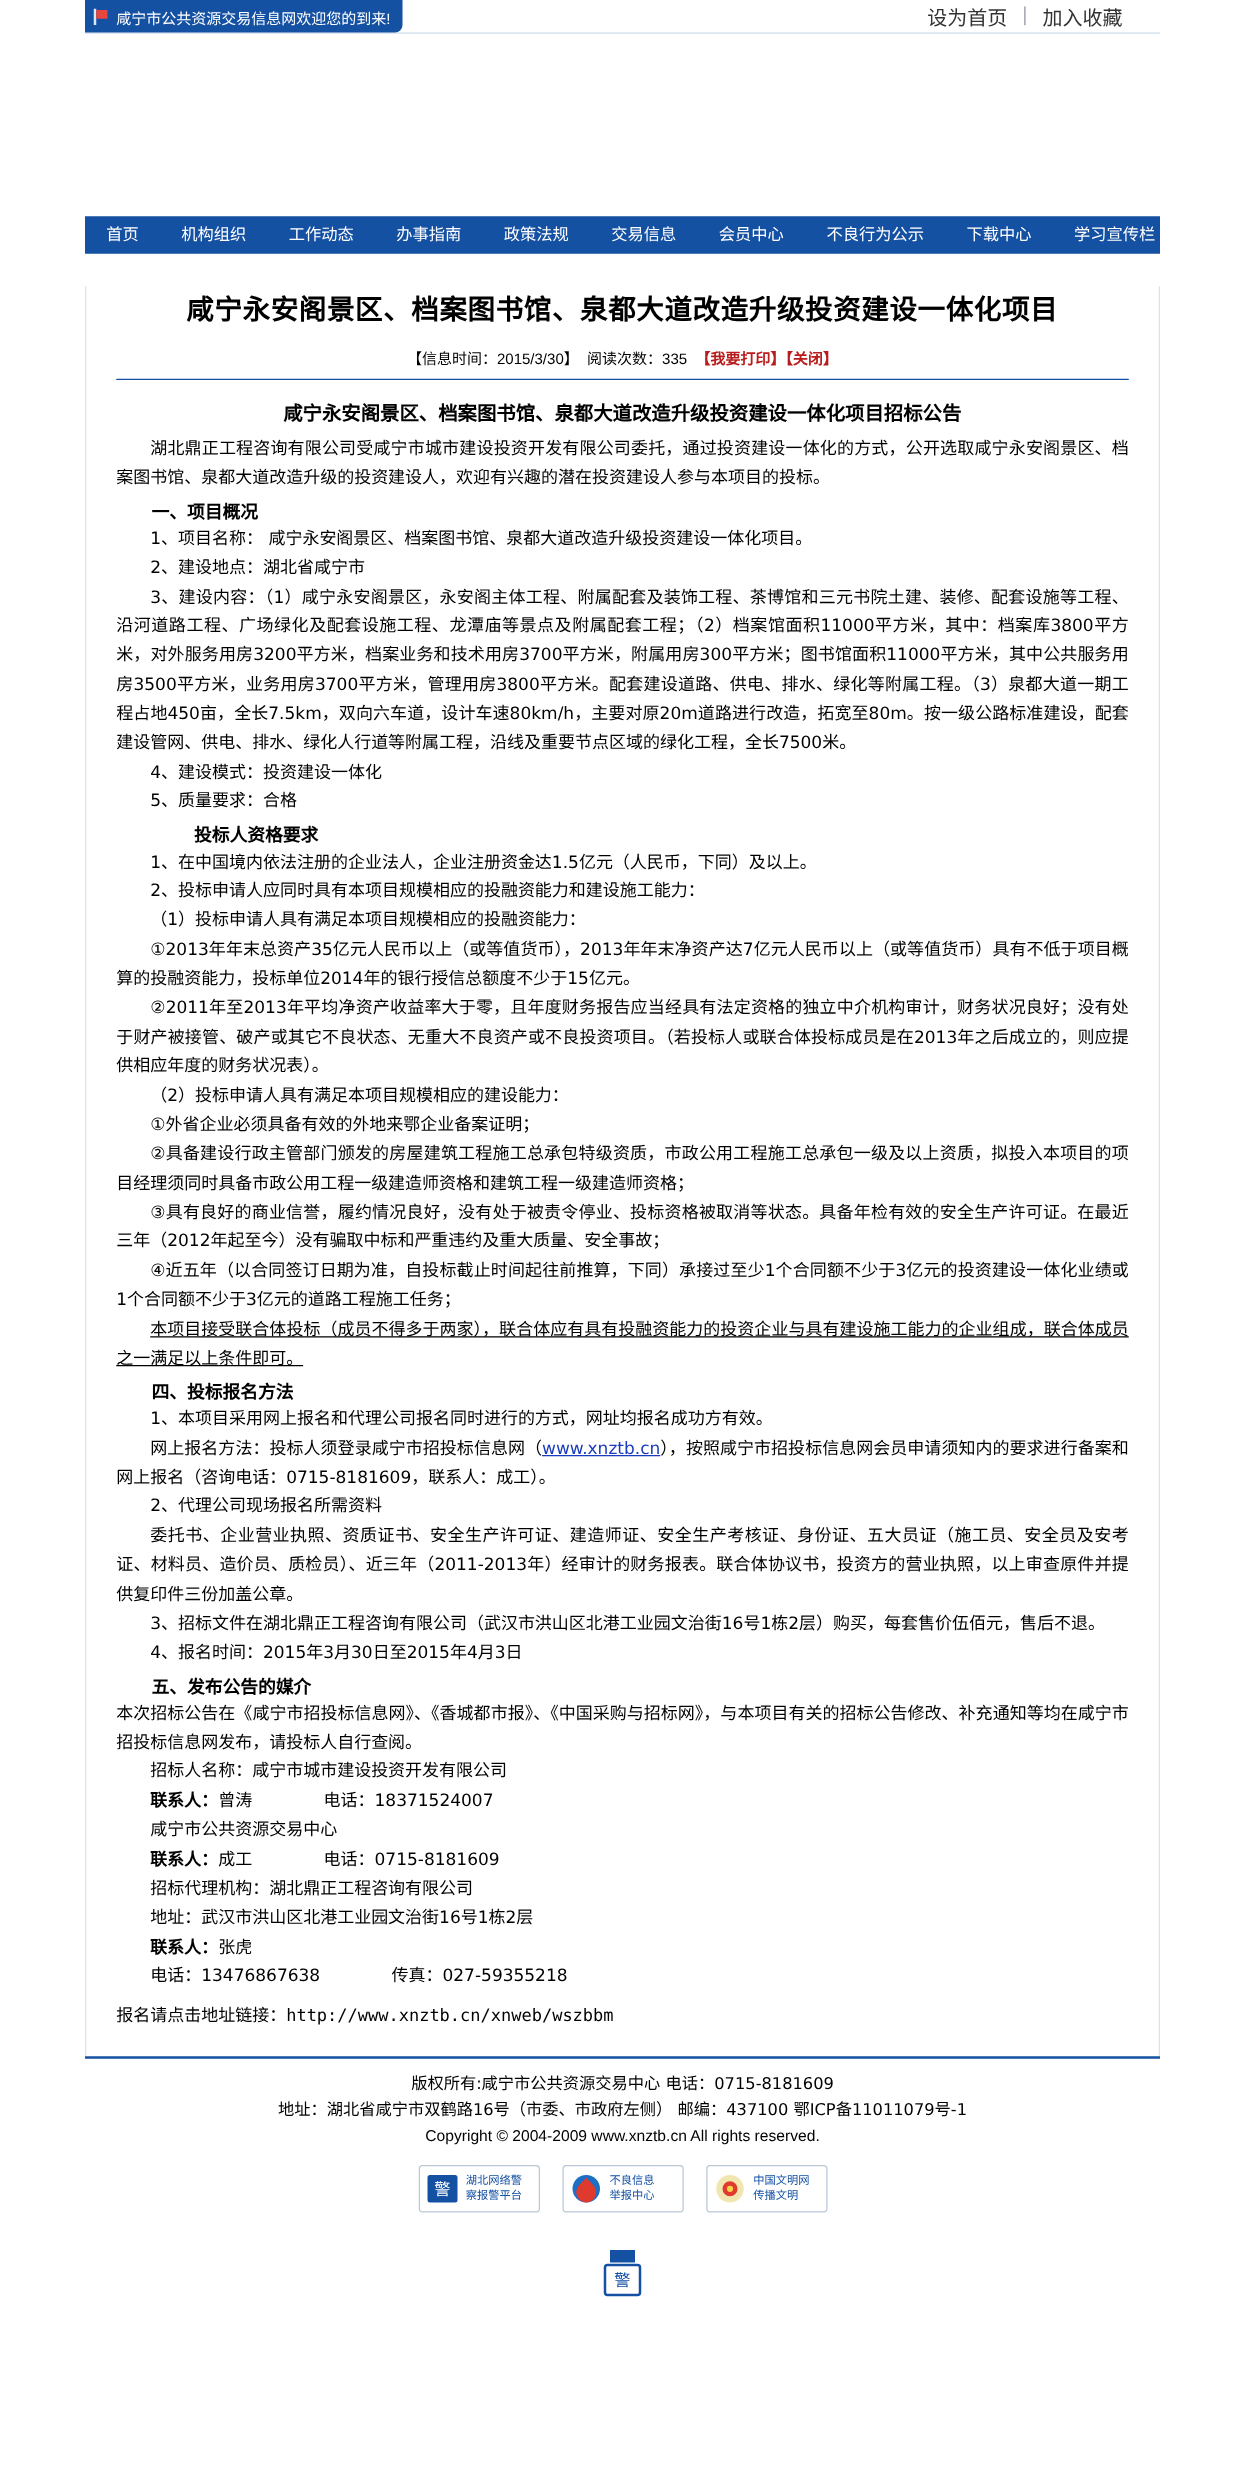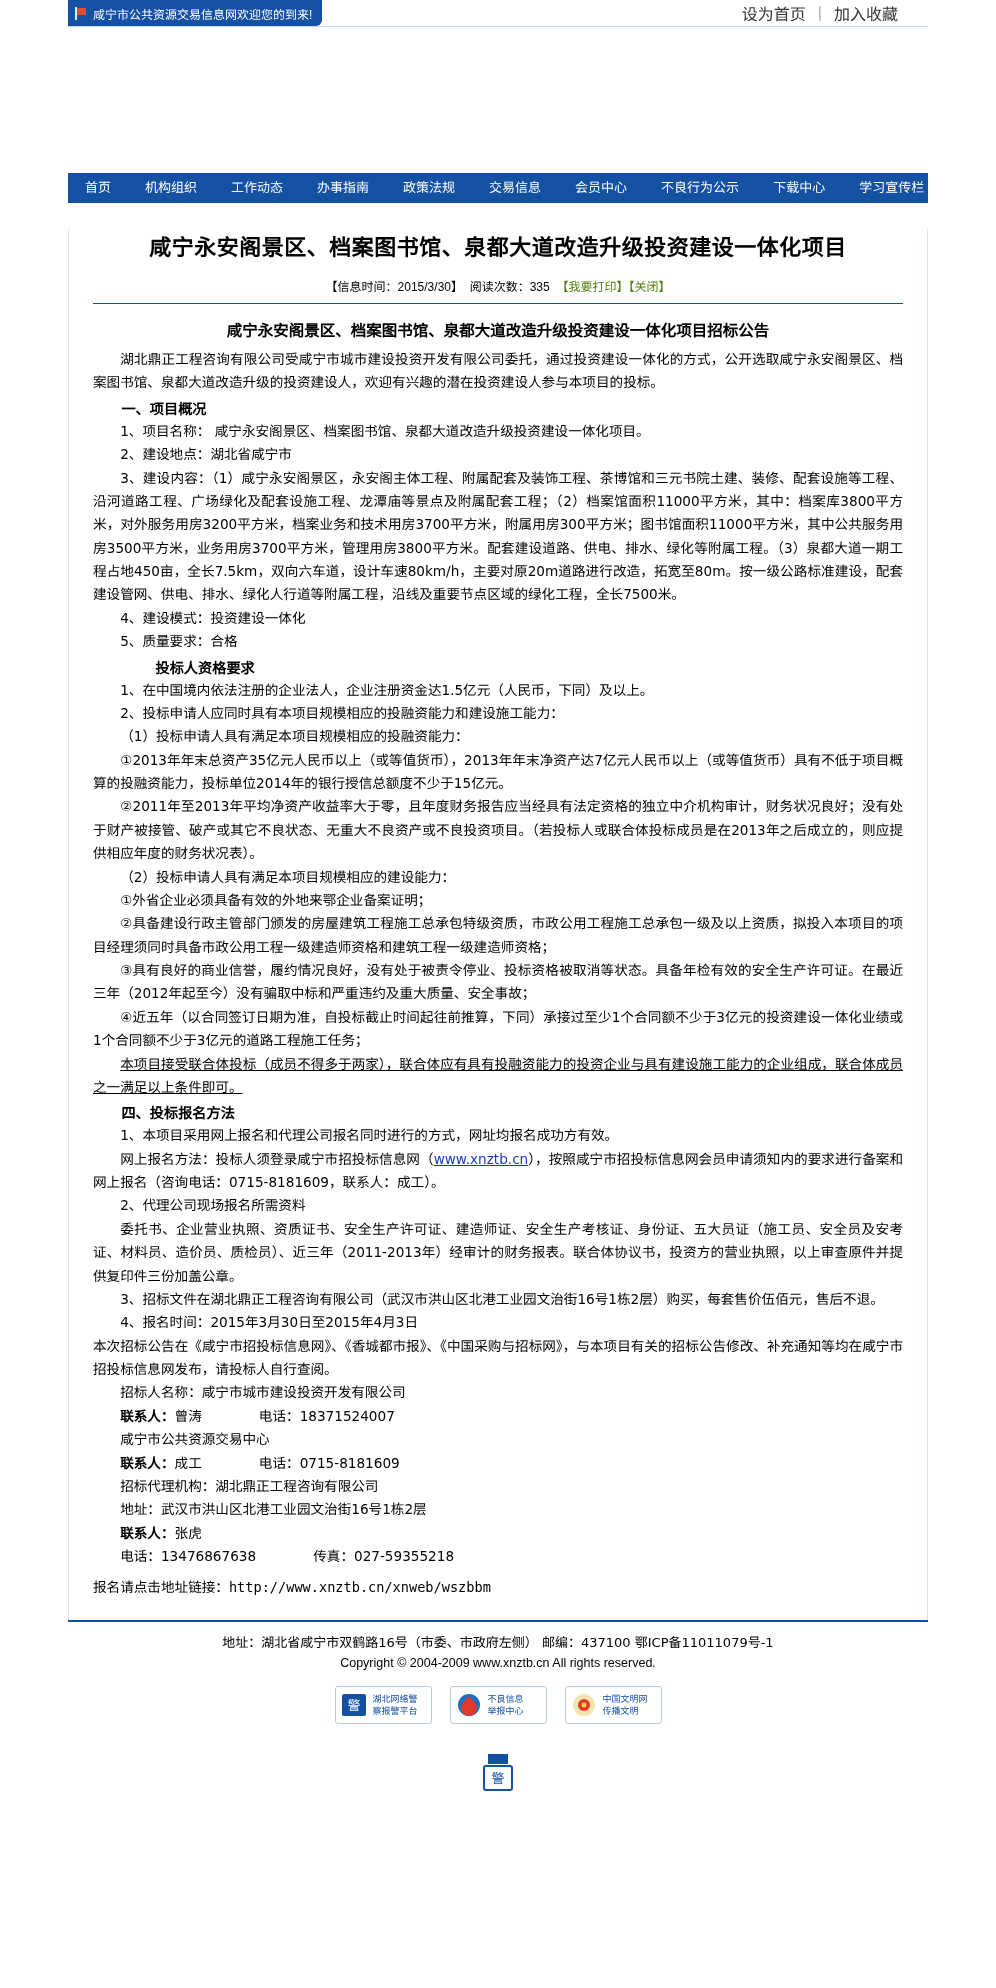--- a/index.html
+++ b/index.html
@@ -118,23 +118,23 @@
   }
   .meta-line {
     text-align: center;
     font-size: 12px;
     color: #000;
     border-bottom: 1px solid #1551a3;
     padding-bottom: 9px;
     margin-bottom: 6px;
   }
   .meta-line .meta-link {
-    color: #4d7c0f;
+    color: #b91c1c;
     text-decoration: none;
-    font-weight: normal;
+    font-weight: bold;
   }
 
   h2.sub-title {
     font-family: "DejaVu Serif", serif;
     font-size: 15.5px;
     font-weight: bold;
     text-align: center;
     margin: 14px 0 8px 0;
   }
 
@@ -304,20 +304,21 @@
     <p class="para bold ul-line">本项目接受联合体投标（成员不得多于两家），联合体应有具有投融资能力的投资企业与具有建设施工能力的企业组成，联合体成员之一满足以上条件即可。</p>
 
     <div class="sec-head">四、投标报名方法</div>
     <p class="para">1、本项目采用网上报名和代理公司报名同时进行的方式，网址均报名成功方有效。</p>
     <p class="para"><span>网上报名方法：投标人须登录咸宁市招投标信息网（</span><a class="blue-link" href="#">www.xnztb.cn</a><span>），按照咸宁市招投标信息网会员申请须知内的要求进行备案和网上报名（咨询电话：0715-8181609，联系人：成工）。</span></p>
     <p class="para">2、代理公司现场报名所需资料</p>
     <p class="para">委托书、企业营业执照、资质证书、安全生产许可证、建造师证、安全生产考核证、身份证、五大员证（施工员、安全员及安考证、材料员、造价员、质检员）、近三年（2011-2013年）经审计的财务报表。联合体协议书，投资方的营业执照，以上审查原件并提供复印件三份加盖公章。</p>
     <p class="para">3、招标文件在湖北鼎正工程咨询有限公司（武汉市洪山区北港工业园文治街16号1栋2层）购买，每套售价伍佰元，售后不退。</p>
     <p class="para">4、报名时间：2015年3月30日至2015年4月3日</p>
 
+    <div class="sec-head">五、发布公告的媒介</div>
     <p class="para noindent">本次招标公告在《咸宁市招投标信息网》、《香城都市报》、《中国采购与招标网》，与本项目有关的招标公告修改、补充通知等均在咸宁市招投标信息网发布，请投标人自行查阅。</p>
 
 
     <div class="contact-line">
       <span>招标人名称：</span><span>咸宁市城市建设投资开发有限公司</span>
     </div>
     <div class="contact-line">
       <span class="lbl">联系人：</span><span>曾涛</span><span class="gap"></span><span>电话：</span><span>18371524007</span>
     </div>
     <div class="contact-line">
@@ -336,20 +337,21 @@
       <span class="lbl">联系人：</span><span>张虎</span>
     </div>
     <div class="contact-line">
       <span>电话：</span><span>13476867638</span><span class="gap"></span><span>传真：</span><span>027-59355218</span>
     </div>
 
     <div class="url-line">报名请点击地址链接：http://www.xnztb.cn/xnweb/wszbbm</div>
   </div>
 
   <div class="footer">
+    <div>版权所有:咸宁市公共资源交易中心  电话：0715-8181609</div>
     <div>地址：湖北省咸宁市双鹤路16号（市委、市政府左侧）  邮编：437100  鄂ICP备11011079号-1</div>
     <div class="copyright">Copyright © 2004-2009 www.xnztb.cn All rights reserved.</div>
 
     <div class="badges">
       <div class="badge">
         <span class="badge-ico">
           <svg width="28" height="28" viewBox="0 0 28 28">
             <rect x="2" y="3" width="24" height="22" rx="2" fill="#1551a3"></rect>
             <text x="14" y="19" font-size="13" fill="#fff" text-anchor="middle" font-family="DejaVu Sans">警</text>
           </svg>

